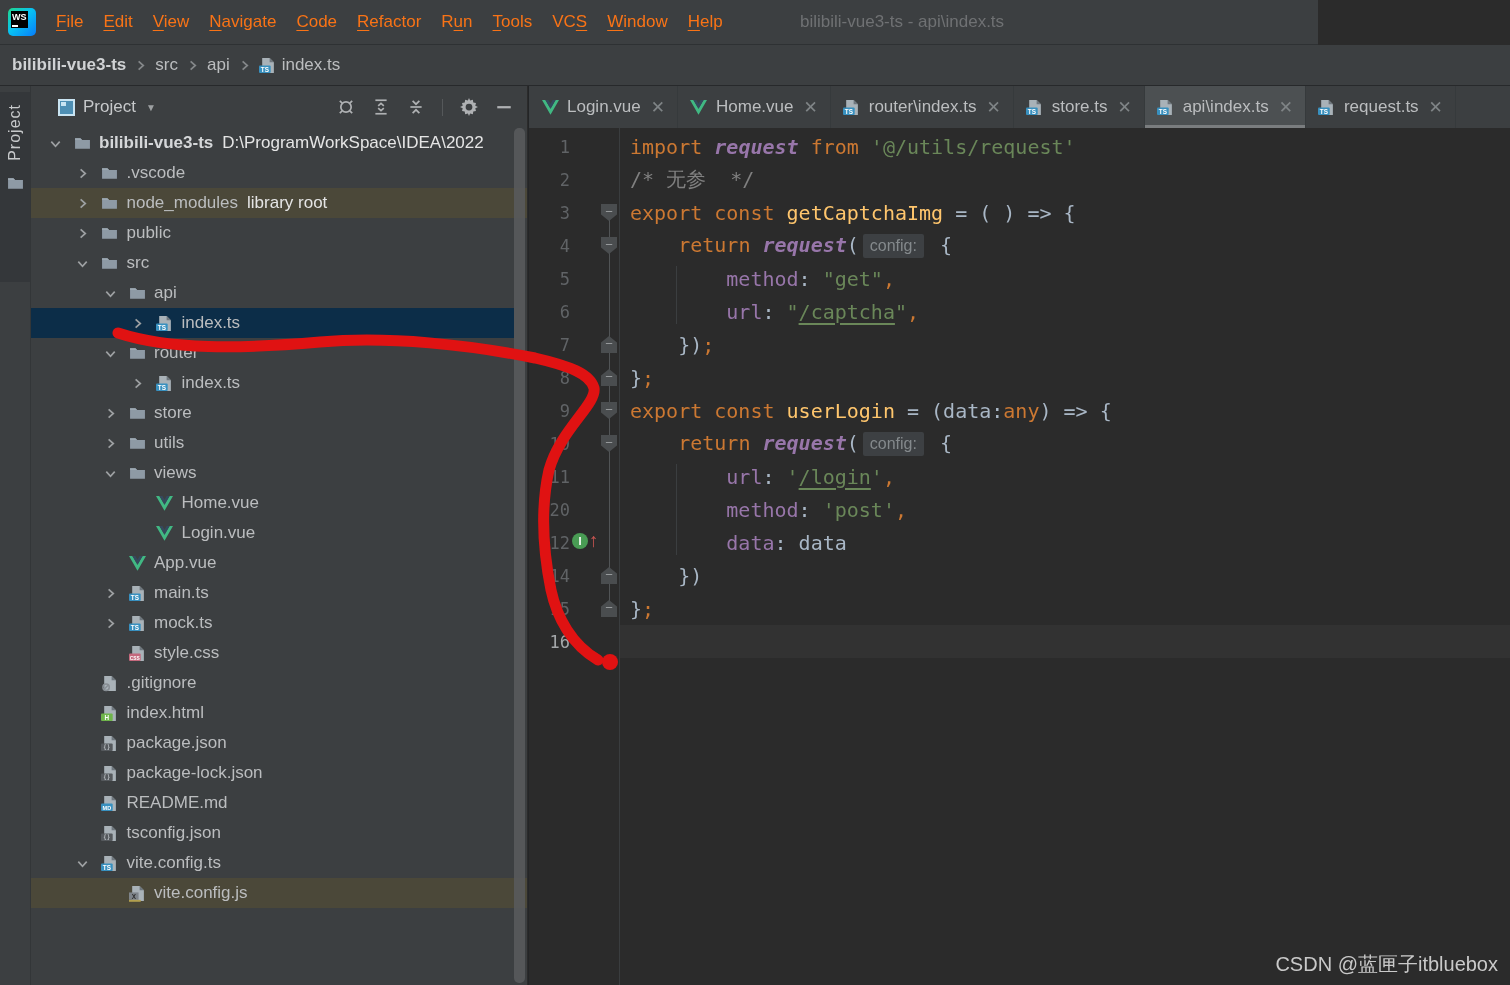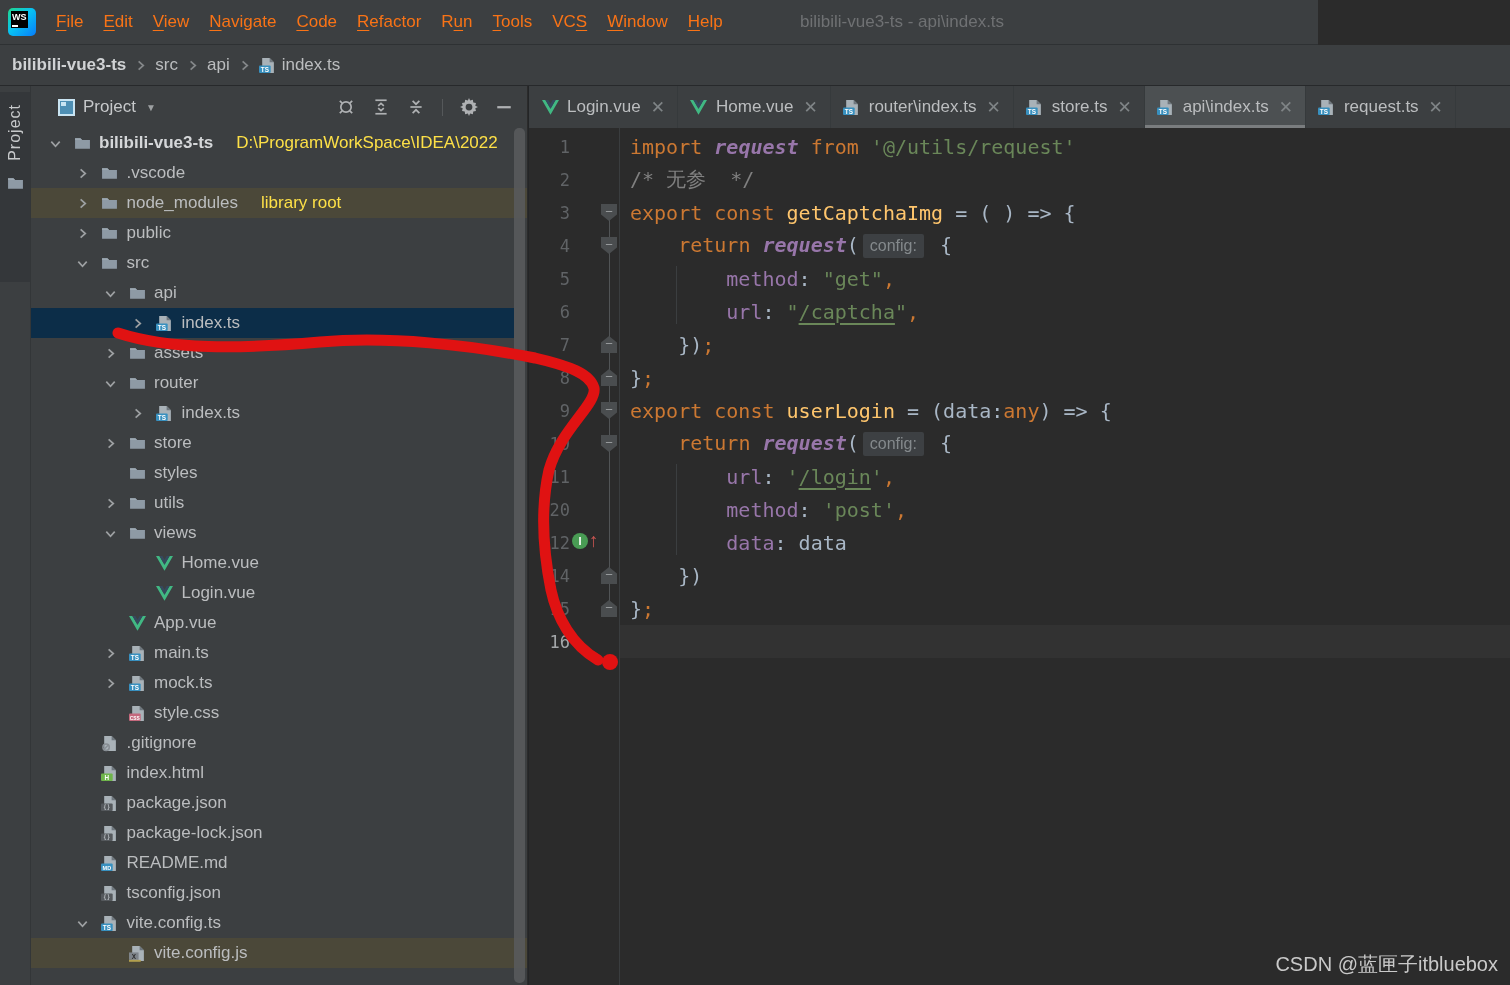--- a/index.html
+++ b/index.html
@@ -49,21 +49,21 @@
   #pp-tree{position:absolute;left:0;top:42px;width:100%;height:857px;}
   .tree-row{position:relative;height:30px;display:flex;align-items:center;white-space:nowrap;overflow:hidden;font-size:17px;color:#BBBDBF;}
   .tree-row .hlband{position:absolute;left:0;top:0;height:100%;z-index:0;}
   .tree-row.hl-selected .hlband{background:#0C2D48;width:483px;}
   .tree-row.hl-library .hlband{background:#4B4839;width:100%;}
   .tree-row>*{position:relative;z-index:1;}
   .chev-slot{width:18px;height:18px;flex:none;display:flex;align-items:center;justify-content:center;}
   .tree-row .icon{width:18px;height:18px;flex:none;display:flex;align-items:center;justify-content:center;margin-left:9px;}
   .tree-label{margin-left:8px;}
   .tree-label.bold{font-weight:bold;color:#D5D7D9;}
-  .tree-extra{margin-left:23px;color:#fde047;}
+  .tree-extra{margin-left:9px;color:#e5e5e5;}
   #pp-scrollbar{position:absolute;right:2px;top:42px;width:11px;height:855px;background:#595C5E;border-radius:5px;opacity:.85;}
 
   
   #editor-col{position:absolute;left:528px;top:86px;width:982px;height:899px;background:#2B2B2B;border-left:1px solid #232527;}
   #tabbar{position:absolute;left:0;top:0;width:100%;height:42px;background:#3C3F41;display:flex;overflow:hidden;}
   .tab{display:flex;align-items:center;padding:0 12px;gap:8px;font-size:17px;color:#BBBDBF;
        border-right:1px solid #363A3C;position:relative;flex:none;}
   .tab .icon{width:18px;height:18px;display:flex;align-items:center;justify-content:center;}
   .tab .close{color:#7F8486;font-size:17px;margin-left:2px;}
   .tab.active{background:#4C5052;}
@@ -331,88 +331,62 @@
             <rect x="0" y="8" width="11" height="7" rx="1" fill="#3890BF"></rect>
             <text x="5.5" y="13.8" font-size="6" fill="#fff" text-anchor="middle" font-family="Liberation Sans,sans-serif" font-weight="bold">TS</text>
           </svg>
         </span>
     <span class="tree-label ">index.ts</span>
       </div>
       <div class="tree-row " style="padding-left:70px">
     <span class="hlband"></span>
         <span class="chev-slot">
           <svg viewBox="0 0 16 16" width="15" height="15">
+            <polyline points="3.5,6 8,11 12.5,6" fill="none" stroke="#9DA0A2" stroke-width="1.8"></polyline>
+          </svg>
+        </span>
+        <span class="icon ">
+          <svg viewBox="0 0 16 16" width="17" height="17">
+            <path d="M1 3h5l1.6 1.8H15V13H1z" fill="#8E9AA5"></path>
+            <path d="M1 3h5l1.6 1.8H1z" fill="#9DA8B2"></path>
+          </svg>
+        </span>
+    <span class="tree-label ">router</span>
+      </div>
+      <div class="tree-row " style="padding-left:97.5px">
+    <span class="hlband"></span>
+        <span class="chev-slot">
+          <svg viewBox="0 0 16 16" width="15" height="15">
             <polyline points="6,3.5 11,8 6,12.5" fill="none" stroke="#9DA0A2" stroke-width="1.8"></polyline>
           </svg>
         </span>
         <span class="icon ">
           <svg viewBox="0 0 16 16" width="17" height="17">
-            <path d="M1 3h5l1.6 1.8H15V13H1z" fill="#8E9AA5"></path>
-            <path d="M1 3h5l1.6 1.8H1z" fill="#9DA8B2"></path>
-          </svg>
-        </span>
-    <span class="tree-label ">assets</span>
+            <path d="M3 1h7l4 4v10H3z" fill="#A9B2B8"></path>
+            <path d="M10 1l4 4h-4z" fill="#6E767D"></path>
+            <rect x="0" y="8" width="11" height="7" rx="1" fill="#3890BF"></rect>
+            <text x="5.5" y="13.8" font-size="6" fill="#fff" text-anchor="middle" font-family="Liberation Sans,sans-serif" font-weight="bold">TS</text>
+          </svg>
+        </span>
+    <span class="tree-label ">index.ts</span>
       </div>
       <div class="tree-row " style="padding-left:70px">
     <span class="hlband"></span>
         <span class="chev-slot">
           <svg viewBox="0 0 16 16" width="15" height="15">
-            <polyline points="3.5,6 8,11 12.5,6" fill="none" stroke="#9DA0A2" stroke-width="1.8"></polyline>
-          </svg>
-        </span>
-        <span class="icon ">
-          <svg viewBox="0 0 16 16" width="17" height="17">
-            <path d="M1 3h5l1.6 1.8H15V13H1z" fill="#8E9AA5"></path>
-            <path d="M1 3h5l1.6 1.8H1z" fill="#9DA8B2"></path>
-          </svg>
-        </span>
-    <span class="tree-label ">router</span>
-      </div>
-      <div class="tree-row " style="padding-left:97.5px">
-    <span class="hlband"></span>
-        <span class="chev-slot">
-          <svg viewBox="0 0 16 16" width="15" height="15">
             <polyline points="6,3.5 11,8 6,12.5" fill="none" stroke="#9DA0A2" stroke-width="1.8"></polyline>
           </svg>
         </span>
         <span class="icon ">
           <svg viewBox="0 0 16 16" width="17" height="17">
-            <path d="M3 1h7l4 4v10H3z" fill="#A9B2B8"></path>
-            <path d="M10 1l4 4h-4z" fill="#6E767D"></path>
-            <rect x="0" y="8" width="11" height="7" rx="1" fill="#3890BF"></rect>
-            <text x="5.5" y="13.8" font-size="6" fill="#fff" text-anchor="middle" font-family="Liberation Sans,sans-serif" font-weight="bold">TS</text>
-          </svg>
-        </span>
-    <span class="tree-label ">index.ts</span>
-      </div>
-      <div class="tree-row " style="padding-left:70px">
-    <span class="hlband"></span>
-        <span class="chev-slot">
-          <svg viewBox="0 0 16 16" width="15" height="15">
-            <polyline points="6,3.5 11,8 6,12.5" fill="none" stroke="#9DA0A2" stroke-width="1.8"></polyline>
-          </svg>
-        </span>
-        <span class="icon ">
-          <svg viewBox="0 0 16 16" width="17" height="17">
             <path d="M1 3h5l1.6 1.8H15V13H1z" fill="#8E9AA5"></path>
             <path d="M1 3h5l1.6 1.8H1z" fill="#9DA8B2"></path>
           </svg>
         </span>
     <span class="tree-label ">store</span>
-      </div>
-      <div class="tree-row " style="padding-left:70px">
-    <span class="hlband"></span>
-        <span class="chev-slot"></span>
-        <span class="icon ">
-          <svg viewBox="0 0 16 16" width="17" height="17">
-            <path d="M1 3h5l1.6 1.8H15V13H1z" fill="#8E9AA5"></path>
-            <path d="M1 3h5l1.6 1.8H1z" fill="#9DA8B2"></path>
-          </svg>
-        </span>
-    <span class="tree-label ">styles</span>
       </div>
       <div class="tree-row " style="padding-left:70px">
     <span class="hlband"></span>
         <span class="chev-slot">
           <svg viewBox="0 0 16 16" width="15" height="15">
             <polyline points="6,3.5 11,8 6,12.5" fill="none" stroke="#9DA0A2" stroke-width="1.8"></polyline>
           </svg>
         </span>
         <span class="icon ">
           <svg viewBox="0 0 16 16" width="17" height="17">

